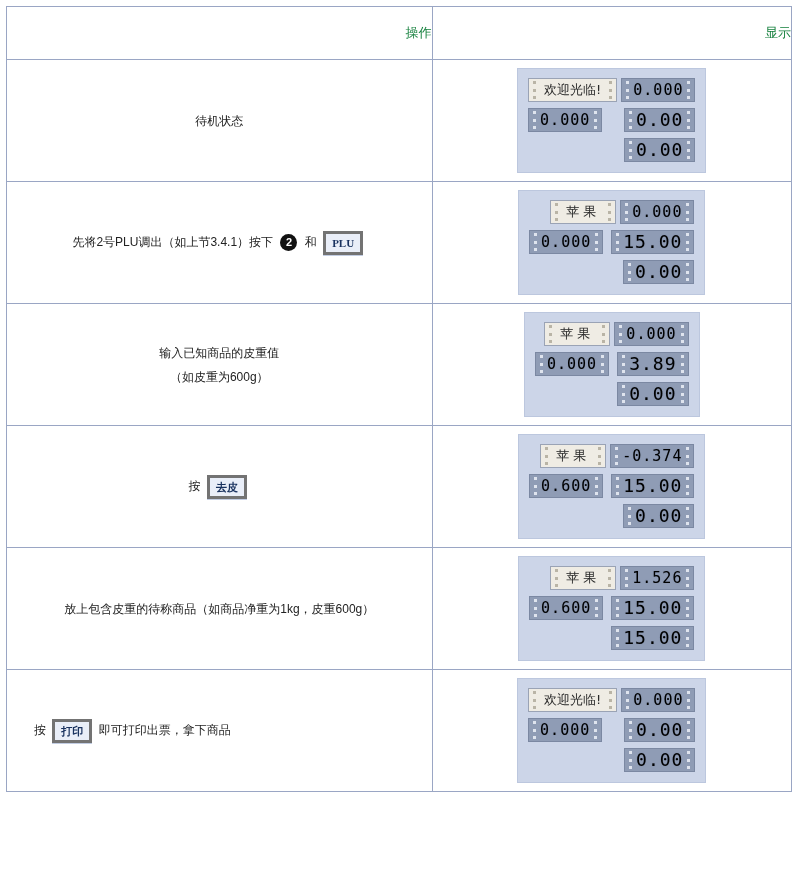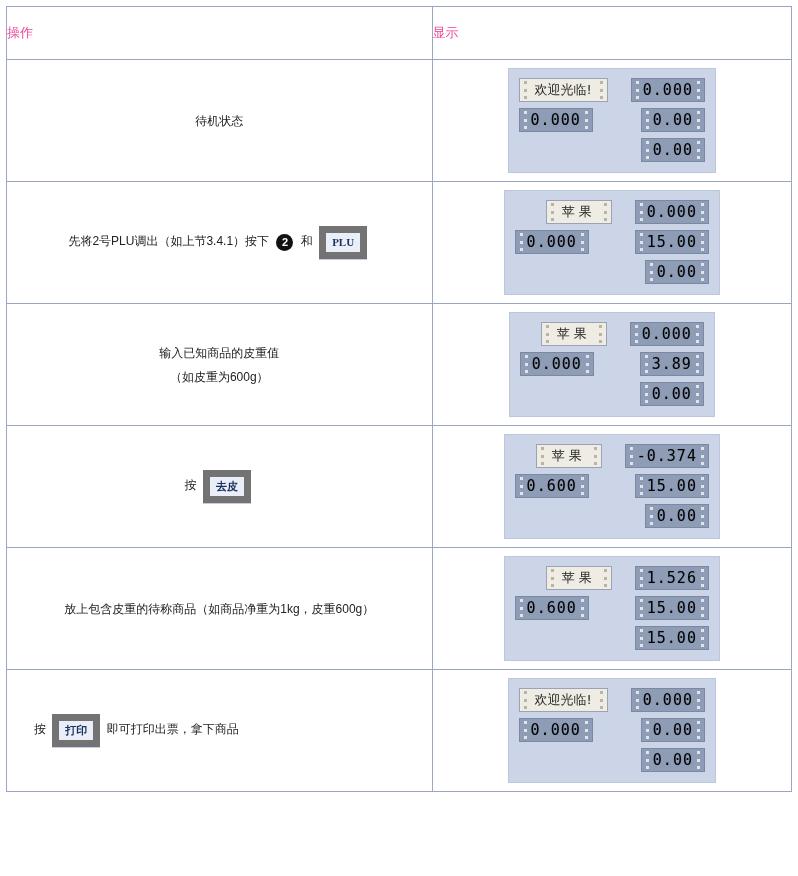--- a/index.html
+++ b/index.html
@@ -21,39 +21,39 @@
     border:1px solid #9aa6c4;
     vertical-align:middle;
     padding:0;
   }
   .col-op{width:425px;}
   .col-disp{width:359px;}
   thead th{
     height:52px;
     font-weight:normal;
     font-size:13px;
-    color:#ec4899;
-    text-align:left;
+    color:#15803d;
+    text-align:right;
   }
   .op-cell{
     text-align:center;
     padding:10px 14px;
     line-height:2.0;
     font-size:12px;
     color:#222;
   }
   .op-cell .line{display:block;}
   .disp-cell{
     padding:0;
     text-align:center;
   }
   
   .keycap{
     display:inline-block;
-    border:7px solid #737373;
+    border:3px solid #737373;
     background:#e9eef8;
     color:#18315e;
     font-size:11px;
     font-weight:bold;
     padding:3px 6px;
     margin:0 3px;
     vertical-align:middle;
     line-height:1.1;
     box-shadow:0 1px 0 #c2cde3;
   }
@@ -76,21 +76,21 @@
     background:#ccd5e8;
     border:1px solid #bcc7de;
     padding:9px 10px 10px 10px;
     margin:8px 0;
     text-align:left;
   }
   .panel-row{
     display:flex;
     align-items:center;
     justify-content:flex-end;
-    gap:23px;
+    gap:4px;
     margin-bottom:6px;
   }
   .panel-row:last-child{margin-bottom:0;}
   .spacer{flex:1 1 auto;}
   
   .seg{
     display:inline-flex;
     align-items:center;
     background:#8f9cb5;
     border:1px solid #7b88a2;
@@ -114,21 +114,21 @@
   .seg .digits{
     font-family:"DejaVu Sans Mono","Liberation Mono",monospace;
     font-size:15px;
     letter-spacing:1px;
     color:#000000;
     text-shadow:0 0 1px #6d7a94;
     padding:0 2px;
     line-height:20px;
     white-space:pre;
   }
-  .seg.narrow .digits{font-size:15px;}
+  .seg.narrow .digits{font-size:18px;}
   
   .namebox{
     display:inline-flex;
     align-items:center;
     background:#efece4;
     border:1px solid #9aa3b5;
     height:24px;
     box-sizing:border-box;
     padding:1px 2px;
   }

